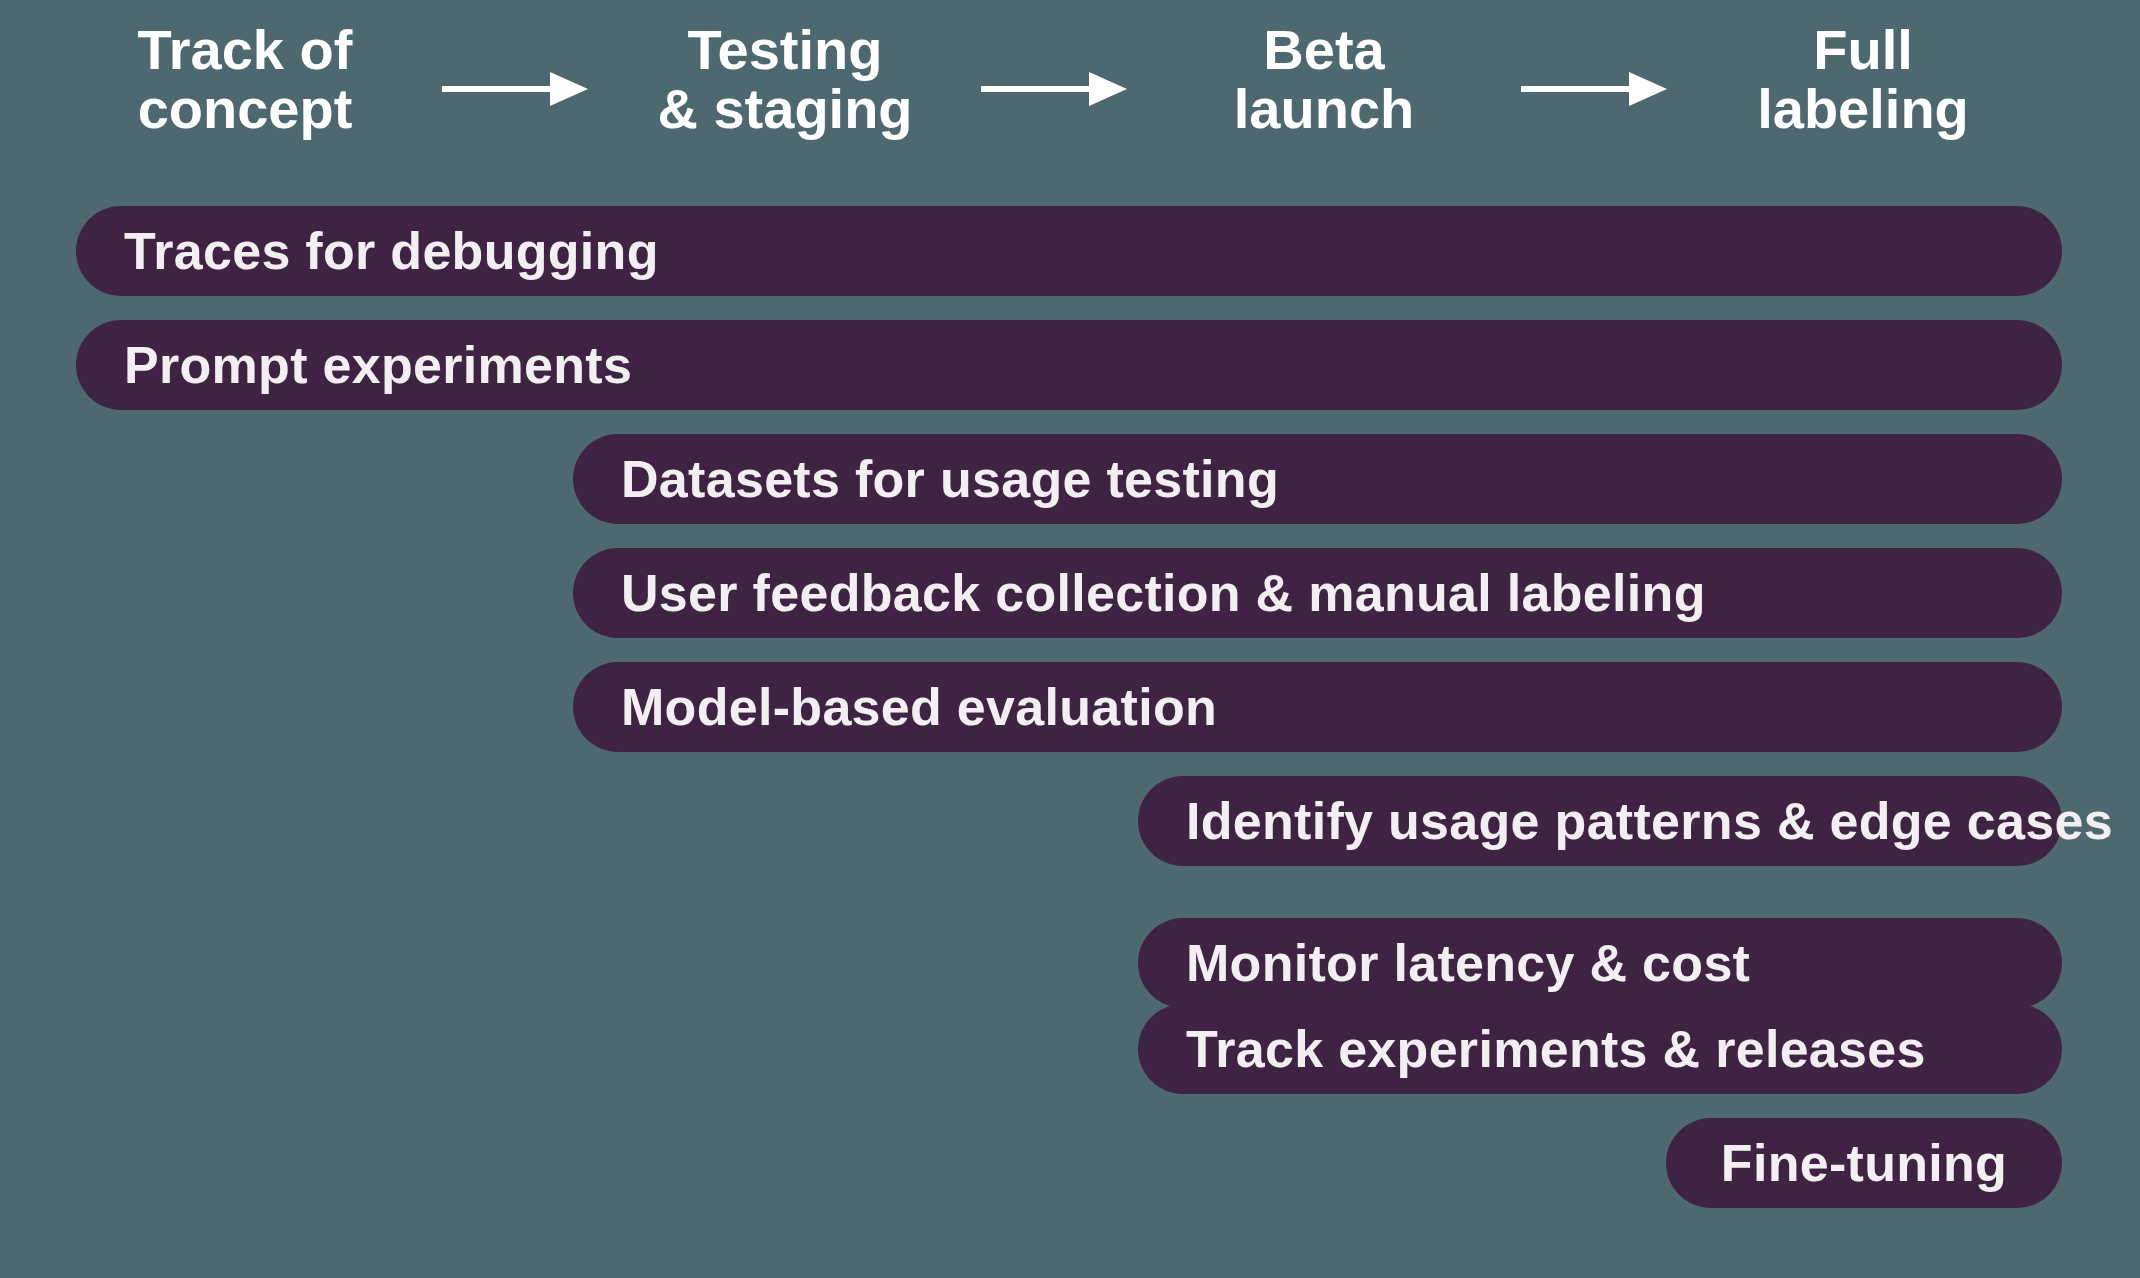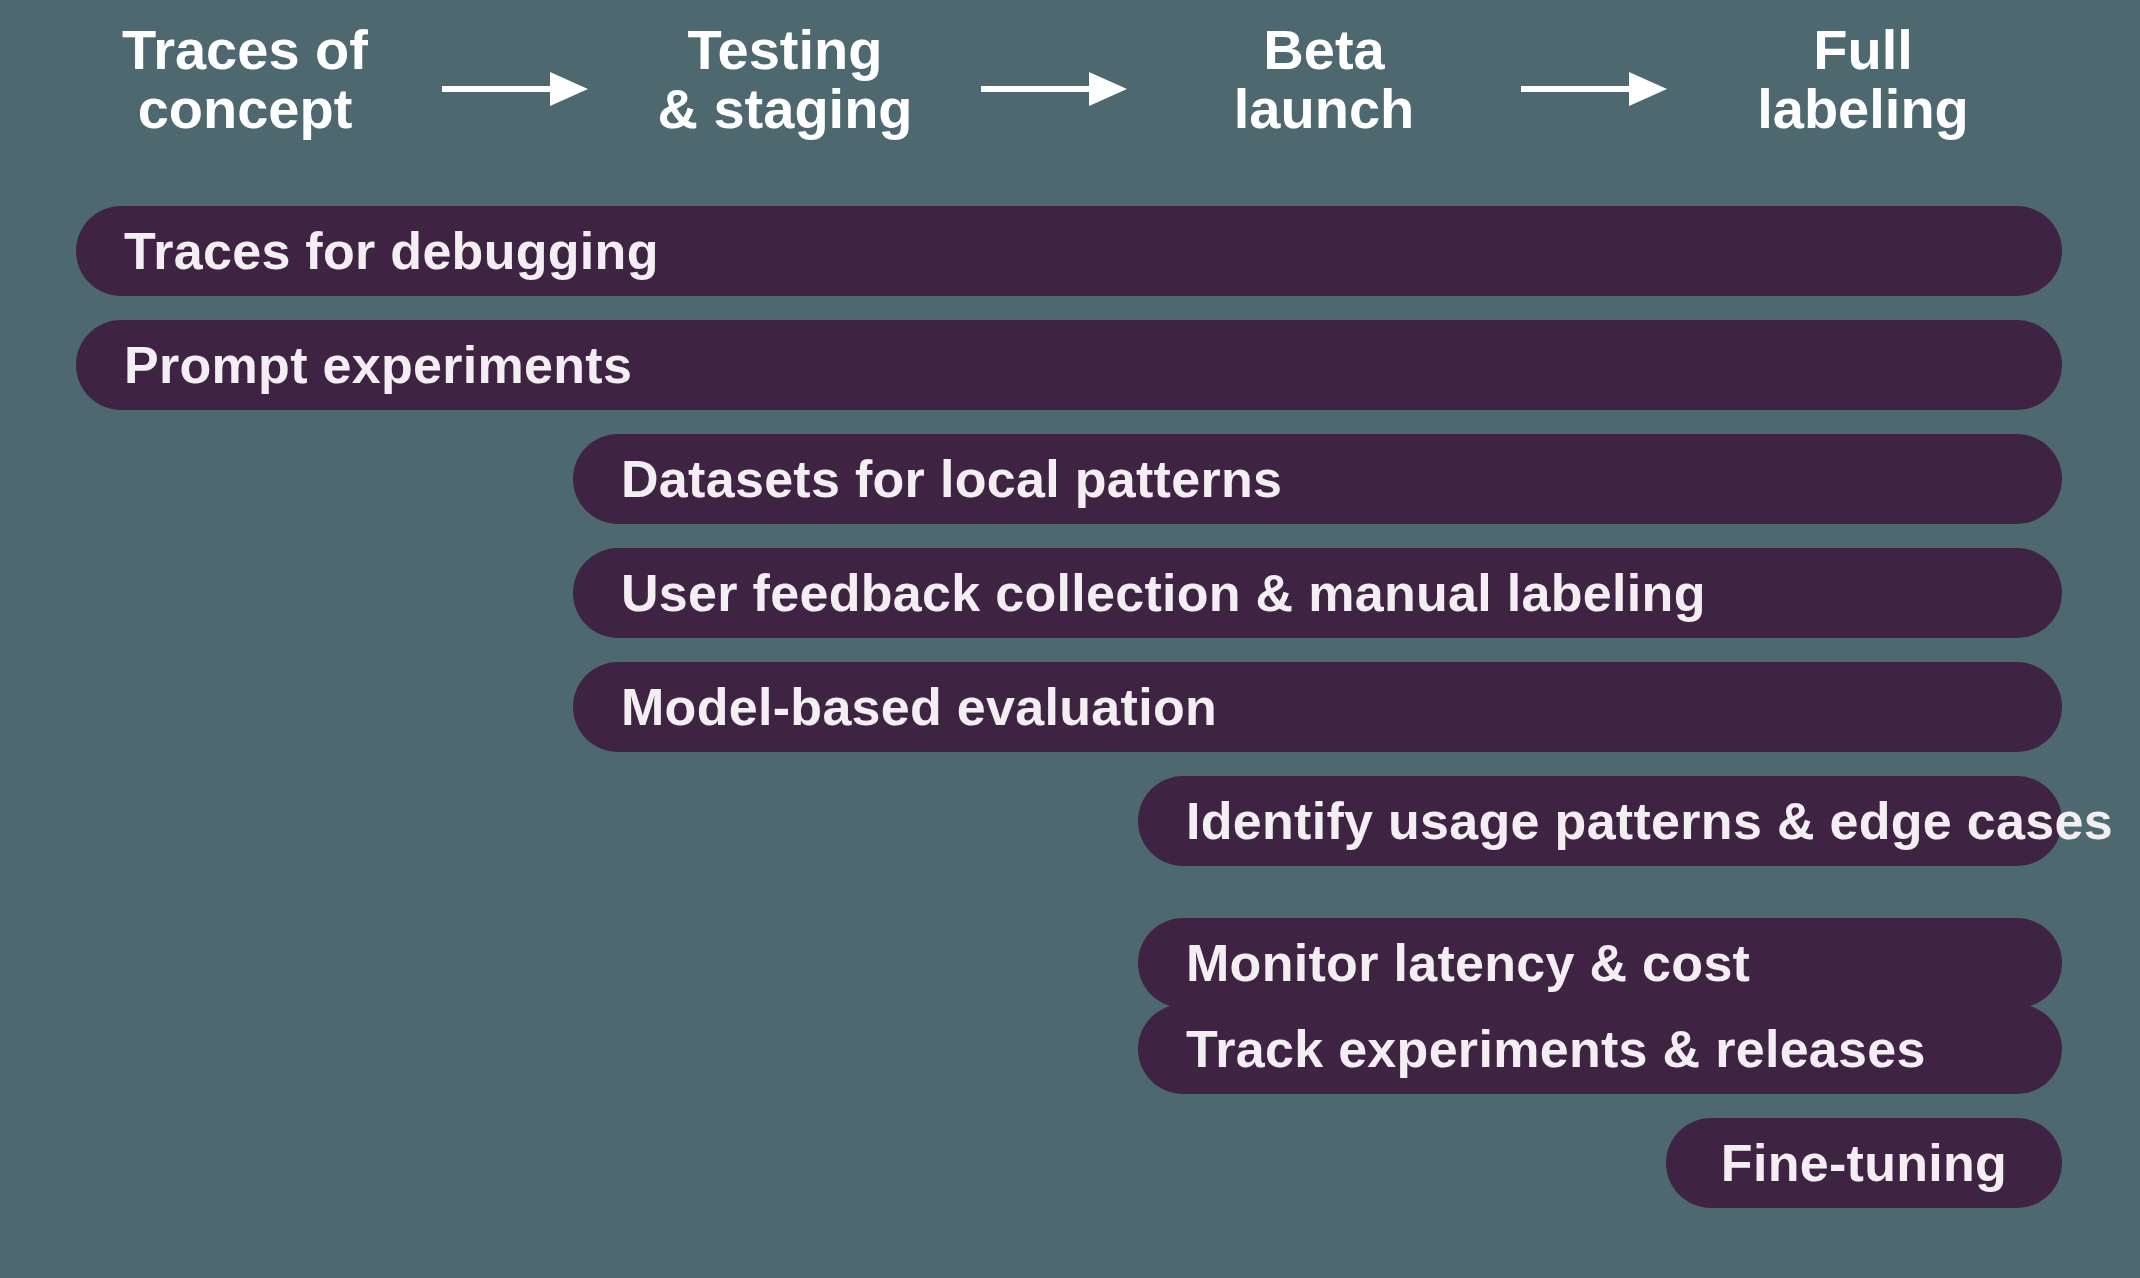--- a/index.html
+++ b/index.html
@@ -82,21 +82,21 @@
   .r7 { top: 890px; margin-top: 28px; }
   .r8 { top: 1004px; }
   .r9 { top: 1118px; }
 </style>
 </head>
 <body>
 
 <div id="canvas">
 
   <div class="stage stage-1">
-    <span>Traces of</span>
+    <span>Track of</span>
     <span>concept</span>
   </div>
   <div class="stage stage-2">
     <span>Testing</span>
     <span>&amp; staging</span>
   </div>
   <div class="stage stage-3">
     <span>Beta</span>
     <span>launch</span>
   </div>
@@ -118,21 +118,21 @@
     <polygon points="110,2 148,19 110,36" fill="#ffffff"></polygon>
   </svg>
 
   <div class="bar col-a r1">
     <span class="bar-label">Traces for debugging</span>
   </div>
   <div class="bar col-a r2">
     <span class="bar-label">Prompt experiments</span>
   </div>
   <div class="bar col-b r3">
-    <span class="bar-label">Datasets for local patterns</span>
+    <span class="bar-label">Datasets for usage testing</span>
   </div>
   <div class="bar col-b r4">
     <span class="bar-label">User feedback collection &amp; manual labeling</span>
   </div>
   <div class="bar col-b r5">
     <span class="bar-label">Model-based evaluation</span>
   </div>
   <div class="bar col-c r6">
     <span class="bar-label">Identify usage patterns &amp; edge cases</span>
   </div>

